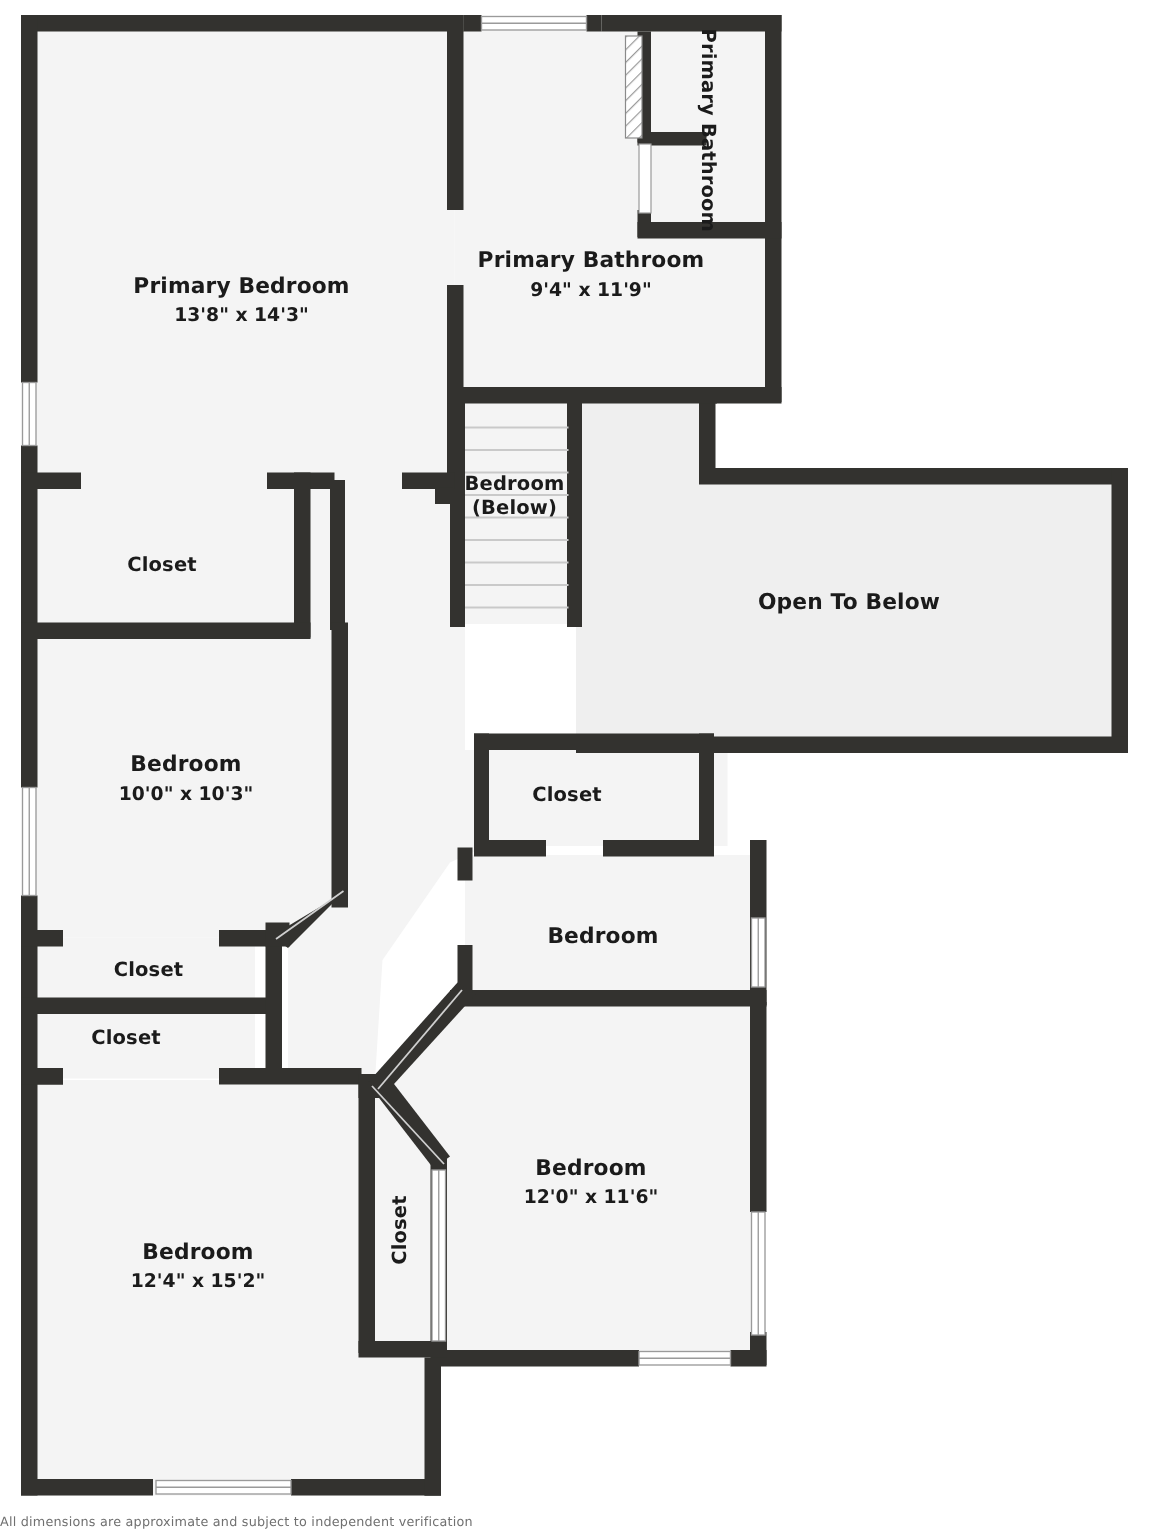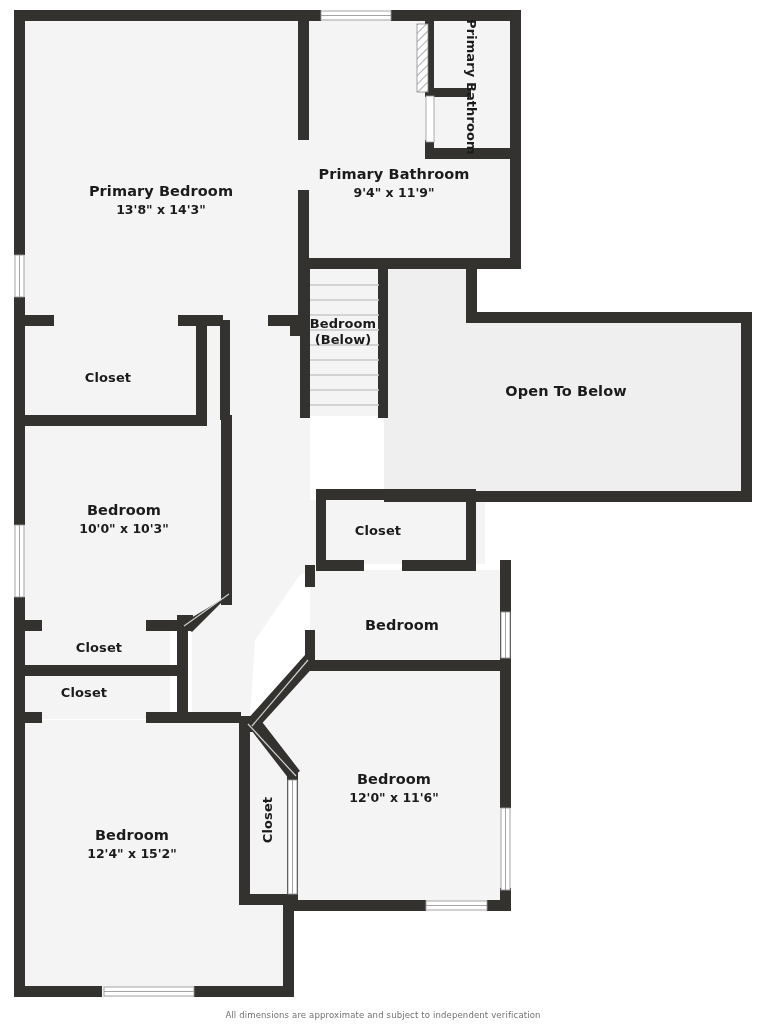--- a/index.html
+++ b/index.html
@@ -43,21 +43,21 @@
   }
   .room-label.small .rname { font-size: 13px; }
   .rot-cw { transform: translate(-50%, -50%) rotate(90deg); }
   .rot-ccw { transform: translate(-50%, -50%) rotate(-90deg); }
   .center { transform: translate(-50%, -50%); }
   #footer {
     position: absolute;
     left: 0;
     top: 1010px;
     width: 766px;
-    text-align: center;
+    text-align: left;
     font-size: 8.5px;
     color: #707070;
     font-family: "DejaVu Sans", "Liberation Sans", sans-serif;
     letter-spacing: .15px;
   }
 </style>
 </head>
 <body>
 
 <svg id="plan" viewBox="0 0 766 1025" width="766" height="1025" xmlns="http://www.w3.org/2000/svg">
@@ -269,21 +269,21 @@
 
   <div class="room-label rot-cw small" style="left:471px; top:84px; width:130px;">
     <span class="rname">Primary Bathroom</span>
   </div>
 
   <div class="room-label center small" style="left:343px; top:332px;">
     <span class="rname">Bedroom</span>
     <span class="rname">(Below)</span>
   </div>
 
-  <div class="room-label center" style="left:566px; top:391px;">
+  <div class="room-label center" style="left:566px; top:402px;">
     <span class="rname">Open To Below</span>
   </div>
 
   <div class="room-label center small" style="left:108px; top:378px;">
     <span class="rname">Closet</span>
   </div>
 
   <div class="room-label center" style="left:124px; top:519px;">
     <span class="rname">Bedroom</span>
     <span class="rdim">10'0" x 10'3"</span>

